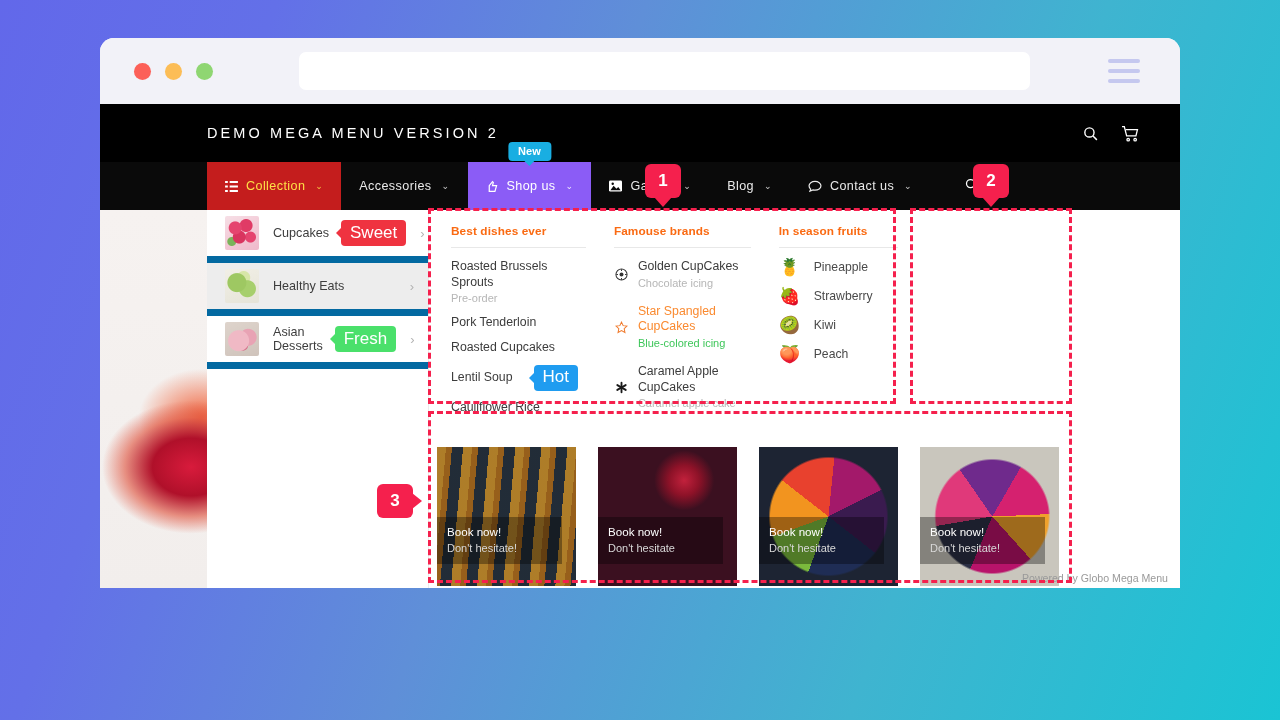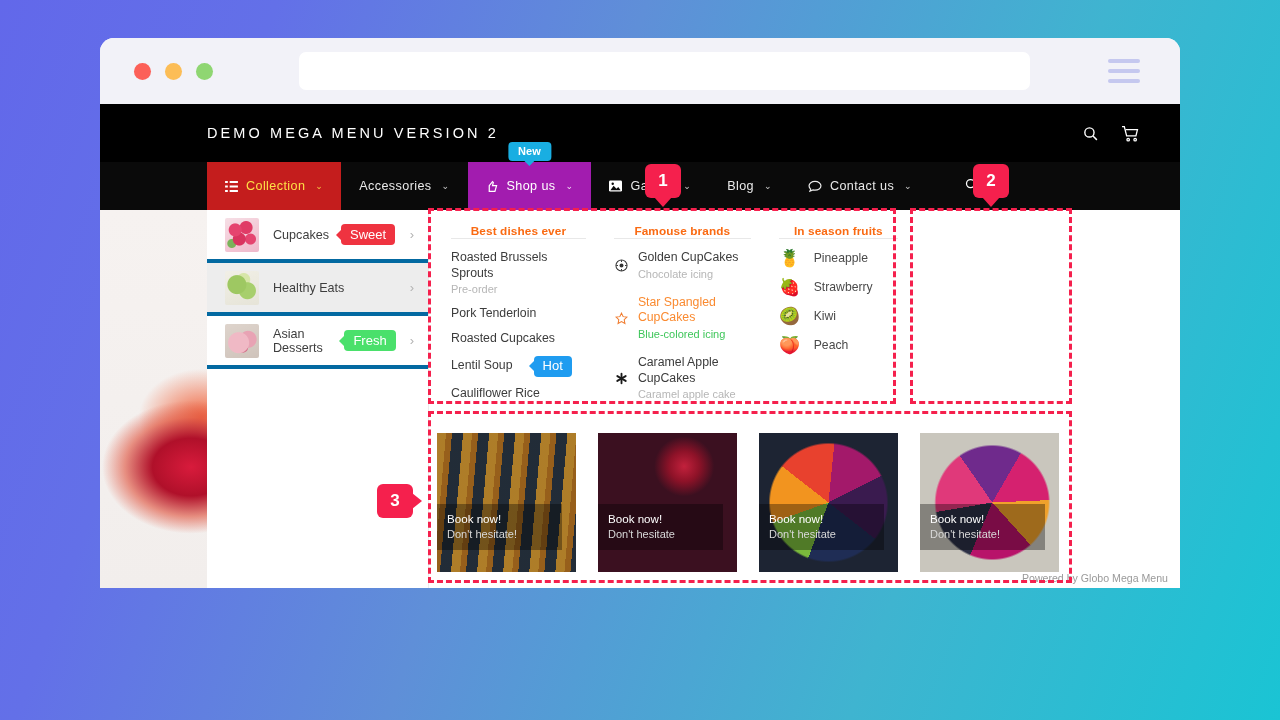--- a/index.html
+++ b/index.html
@@ -86,21 +86,21 @@
     align-items: center;
     gap: 8px;
     padding: 0 18px;
     color: #e9e9e9;
     font-size: 12.6px;
     letter-spacing: .4px;
     position: relative;
     white-space: nowrap;
   }
   .nav-item.red { background: #c41d1d; color: #fde047; }
-  .nav-item.orange { background: #a21caf; color: #fff; }
+  .nav-item.orange { background: #8b5cf6; color: #fff; }
   .nav-item .caret { font-size: 9px; opacity: .85; margin-left: 2px; }
   .nav-icon { display: inline-flex; align-items: center; }
   .nav-badge {
     position: absolute;
     top: -20px; left: 50%; transform: translateX(-50%);
     background: #19aee2;
     color: #fff;
     font-size: 11px;
     font-weight: 700;
     padding: 3px 10px 4px;
@@ -137,21 +137,21 @@
     background: #fff;
     border-right: 1px solid #ececec;
     padding-top: 0;
   }
   .sb-item {
     display: flex;
     align-items: center;
     gap: 14px;
     height: 53px;
     padding: 0 14px 0 18px;
-    border-bottom: 4px solid #0369a1;
+    border-bottom: 7px solid #0369a1;
     font-size: 12.6px;
     color: #3d3d3d;
   }
   .sb-item.active { background: #ededed; }
   .sb-thumb {
     width: 34px; height: 34px;
     border-radius: 2px;
     flex: 0 0 34px;
     background-size: cover;
   }
@@ -177,21 +177,21 @@
       radial-gradient(circle at 68% 45%, #e8a3b4 0 8px, transparent 9px),
       radial-gradient(circle at 52% 68%, #d46a86 0 5px, transparent 6px),
       linear-gradient(160deg, #ded4cc 0%, #cfc3bb 100%);
   }
   .sb-label { flex: 1; display: flex; align-items: center; gap: 0; }
   .sb-arrow { color: #b3b3b3; font-size: 13px; }
 
   .pill {
     position: relative;
     color: #fff;
-    font-size: 13px;
+    font-size: 17px;
     padding: 2.5px 9px 3.5px;
     border-radius: 4px;
     margin-left: 12px;
   }
   .pill::before {
     content: "";
     position: absolute;
     left: -5px; top: 50%; transform: translateY(-50%);
     border-top: 5px solid transparent;
     border-bottom: 5px solid transparent;
@@ -214,23 +214,22 @@
     padding: 14px 0 14px 8px;
   }
   .col { padding: 0 14px; }
   .col-1 { width: 166px; }
   .col-2 { width: 168px; }
   .col-3 { width: 150px; }
   .col-title {
     color: #fa6a12;
     font-size: 11.8px;
     font-weight: 700;
-    margin-bottom: 0;
+    margin-bottom: 9px;
     letter-spacing: .1px;
-    text-align: center;
   }
   .col-rule { height: 1px; background: #e8e8e8; margin-bottom: 11px; }
   .link-row {
     display: flex;
     align-items: center;
     gap: 9px;
     margin-bottom: 9px;
   }
   .link-row .li-icon {
     width: 15px; flex: 0 0 15px;

